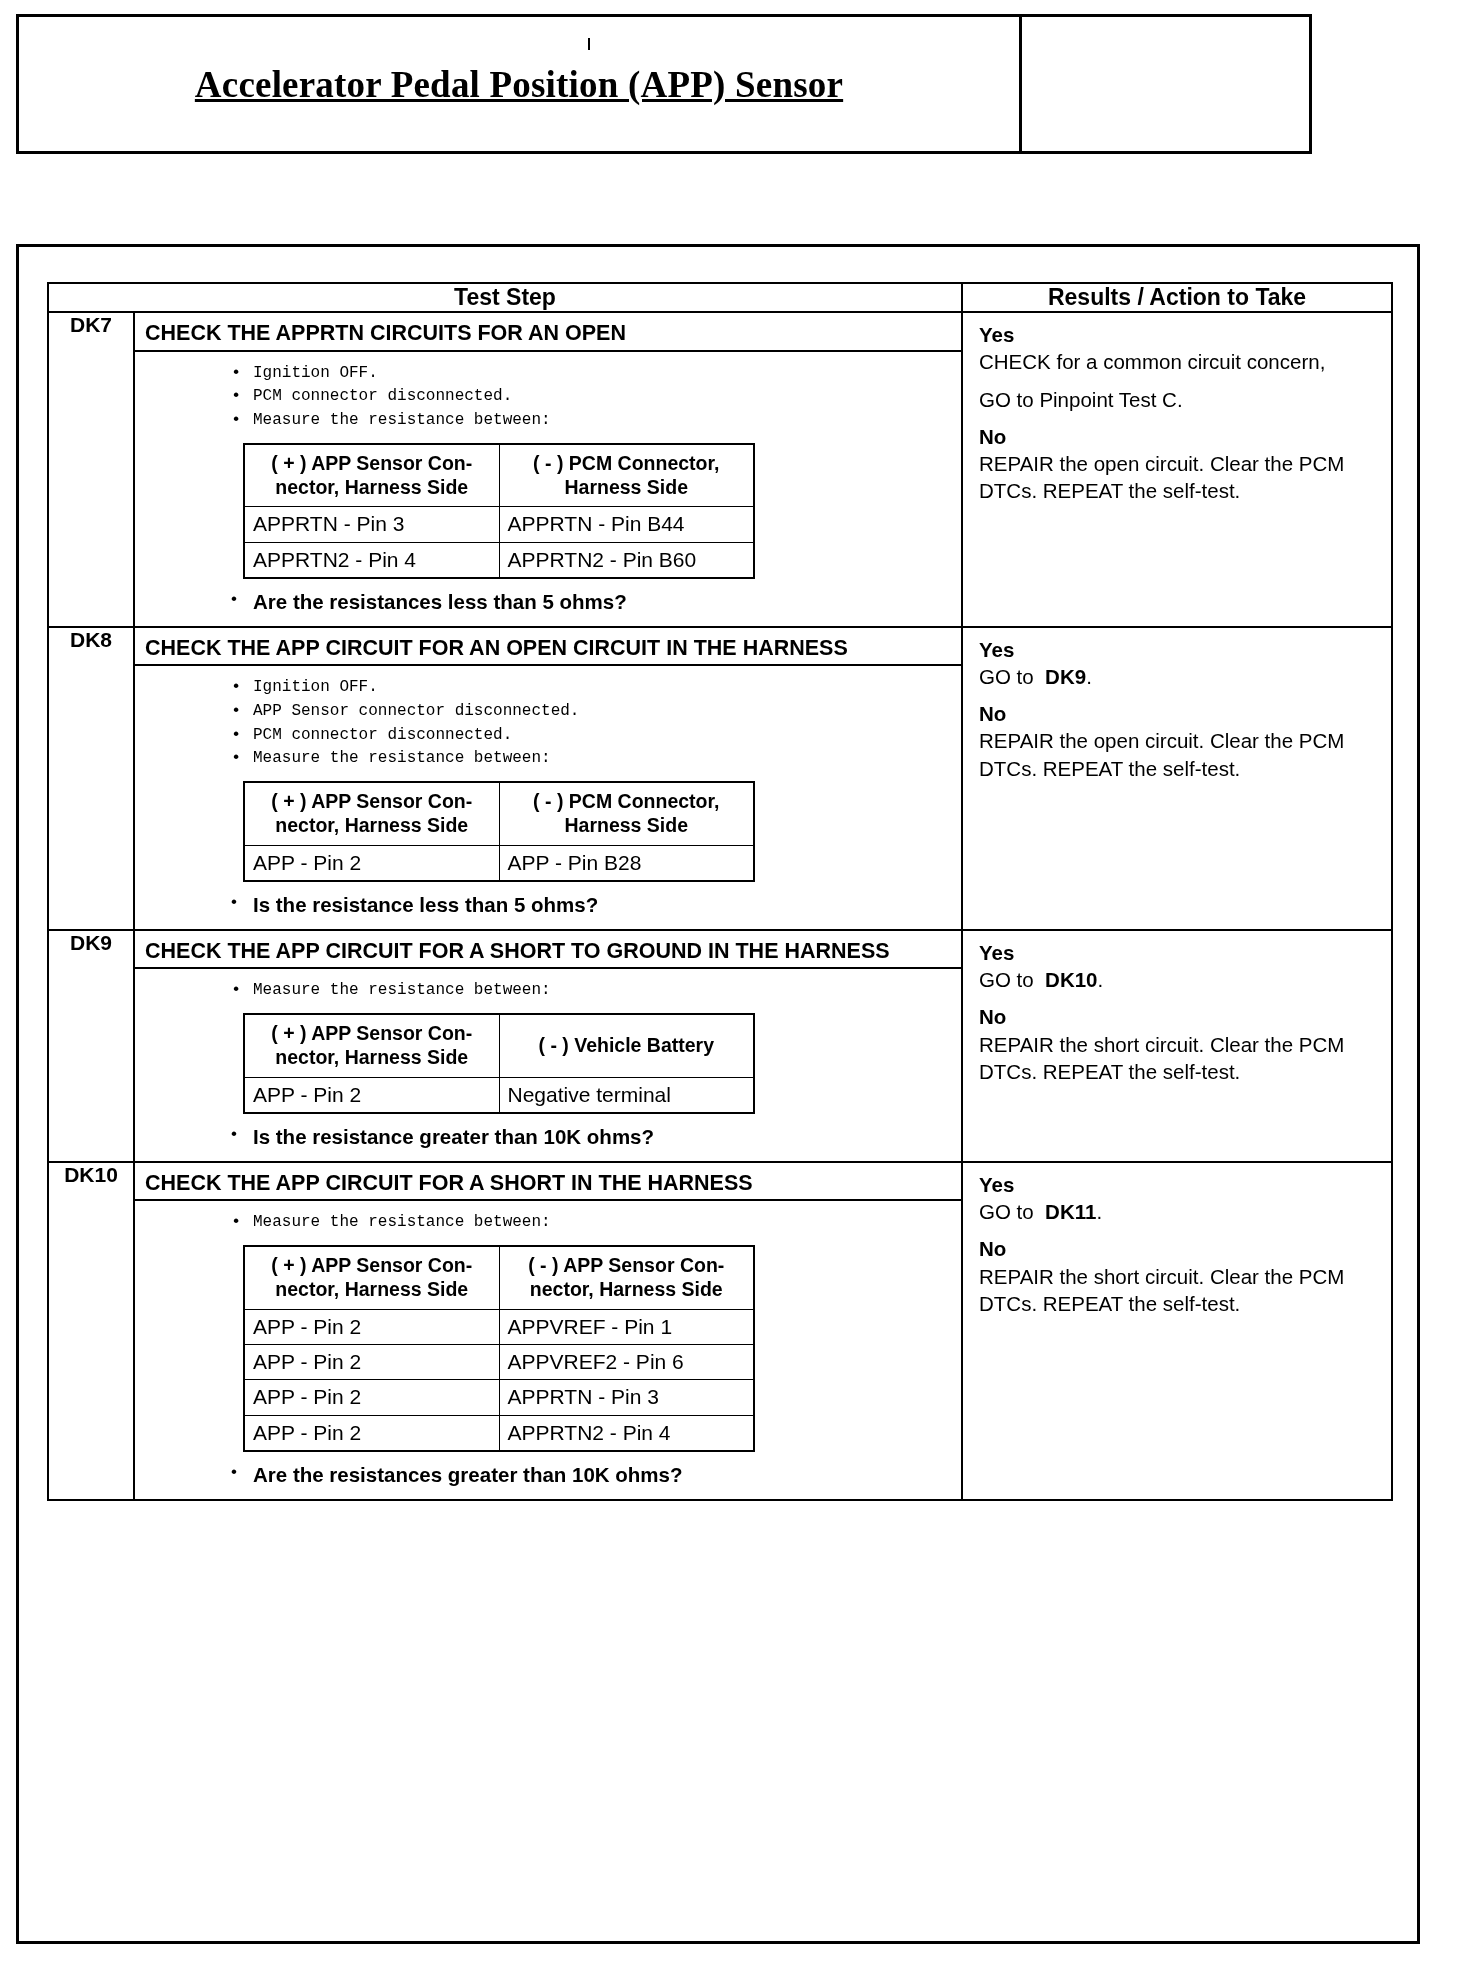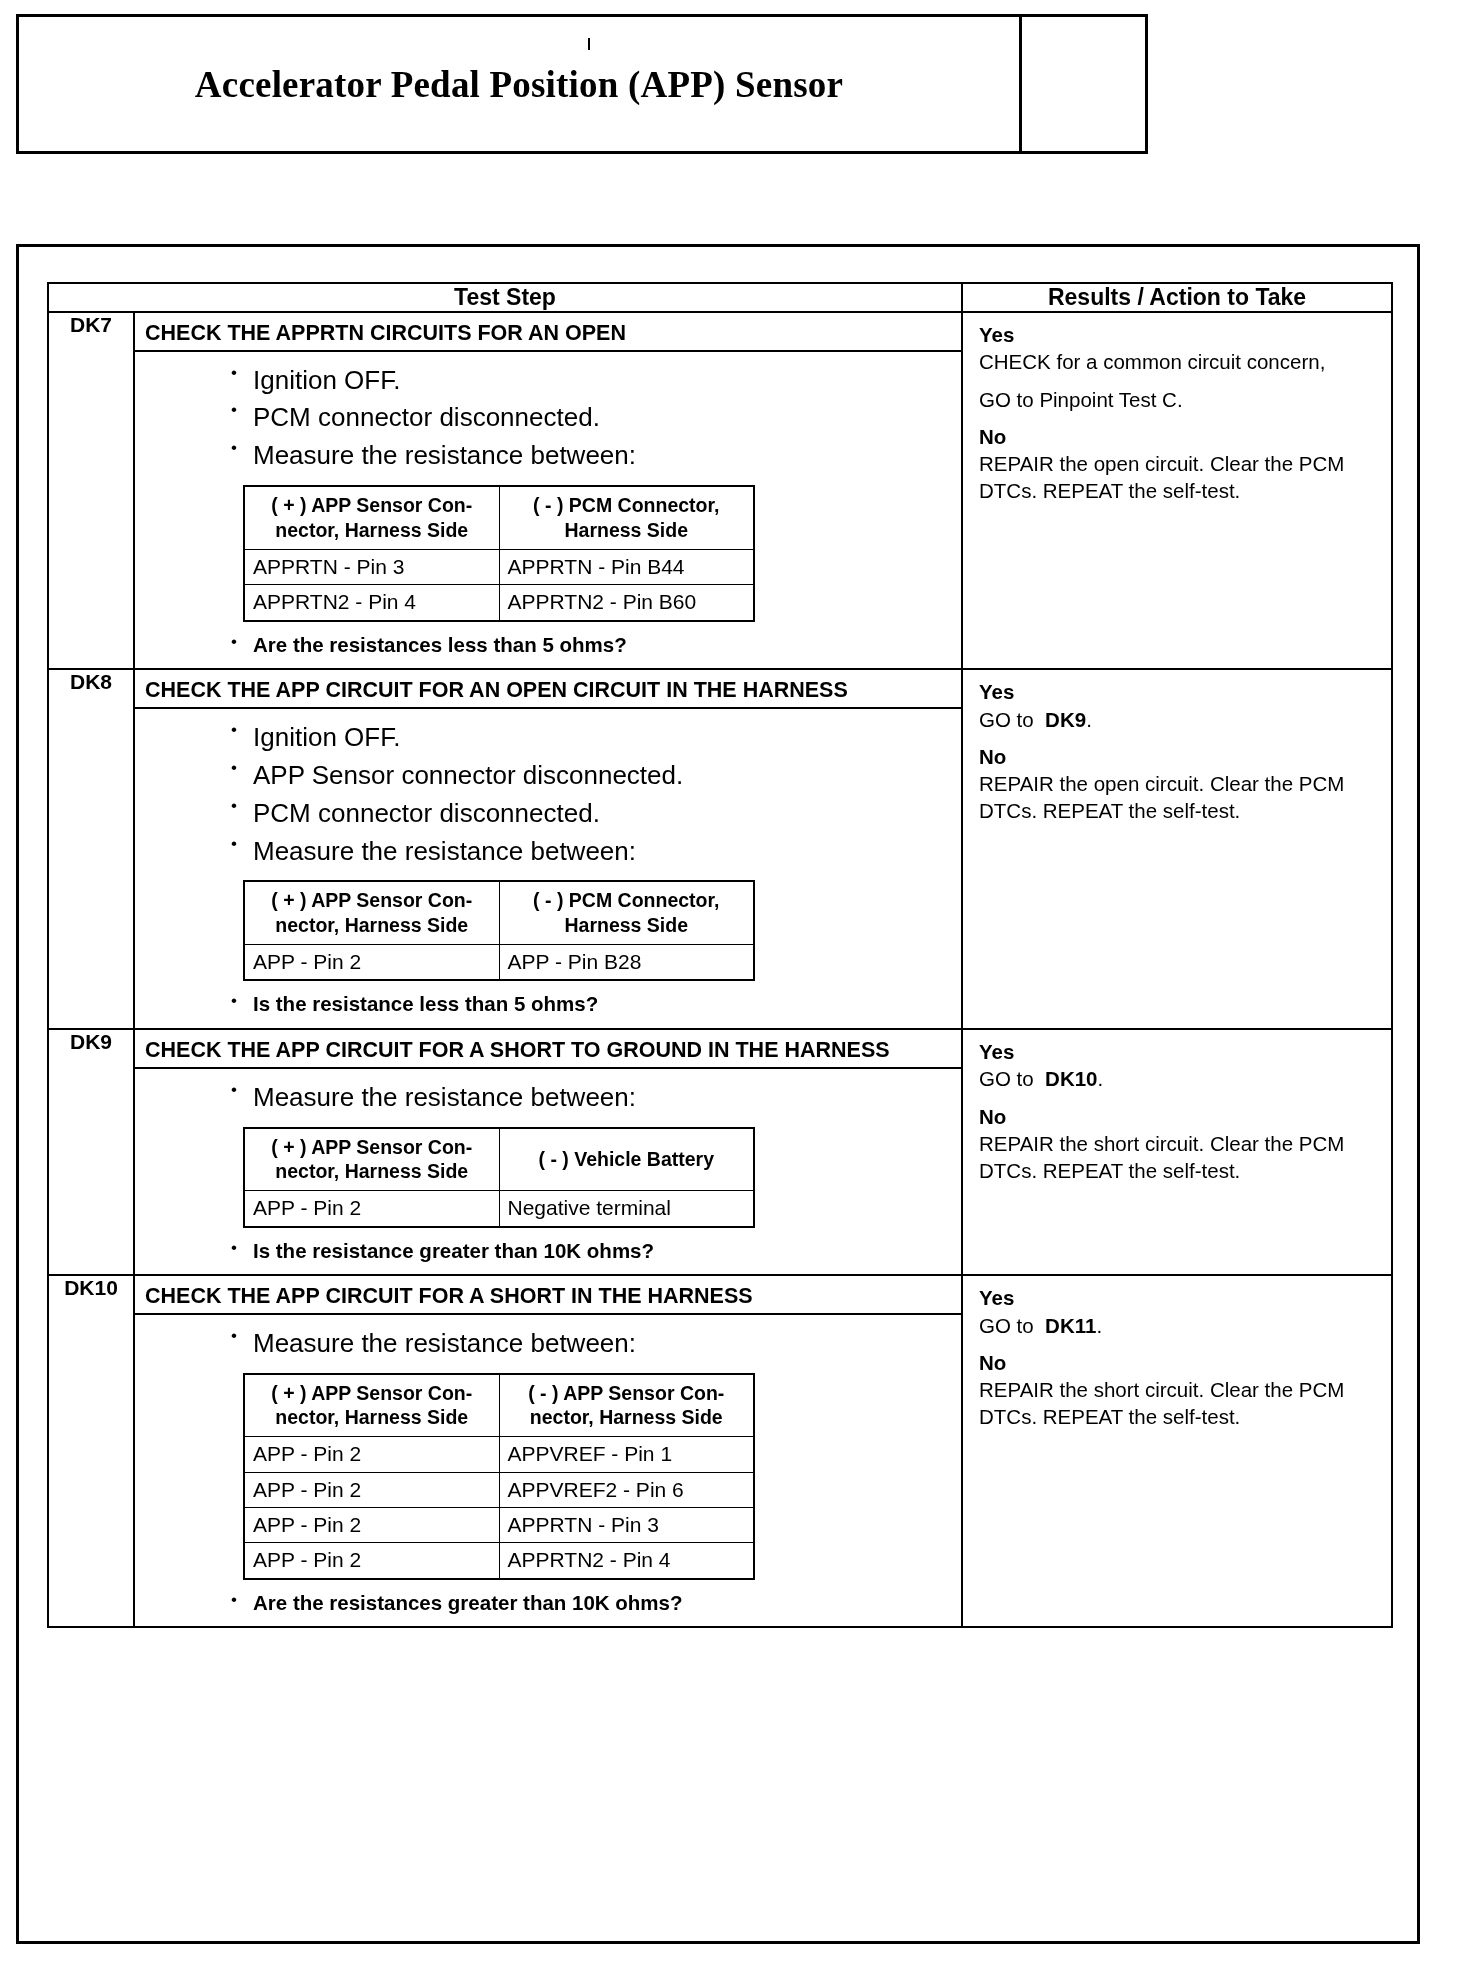--- a/index.html
+++ b/index.html
@@ -20,25 +20,26 @@
     height: 1964px;
     box-sizing: border-box;
     padding: 0;
   }
 
   
   .header {
     position: absolute;
     left: 16px;
     top: 14px;
-    width: 1132px;
+    width: 1296px;
     height: 140px;
     border: 3px solid #000;
     box-sizing: border-box;
     display: flex;
+    text-decoration: underline;
   }
   .header-title-cell {
     flex: 0 0 1003px;
     border-right: 3px solid #000;
     display: flex;
     align-items: center;
     justify-content: center;
     box-sizing: border-box;
   }
   .header-title {
@@ -127,24 +128,25 @@
     padding: 0;
   }
 
   .bullets {
     list-style: none;
     margin: 0;
     padding: 10px 0 4px 0;
   }
   .bullets li {
     position: relative;
-    font-size: 26px;
+    font-size: 16px;
     line-height: 1.42;
     padding-left: 118px;
     margin-bottom: 1px;
+    font-family: Liberation Mono, monospace;
   }
   .bullets li::before {
     content: "\2022";
     position: absolute;
     left: 96px;
     top: -1px;
     font-size: 17px;
   }
   .question {
     position: relative;

